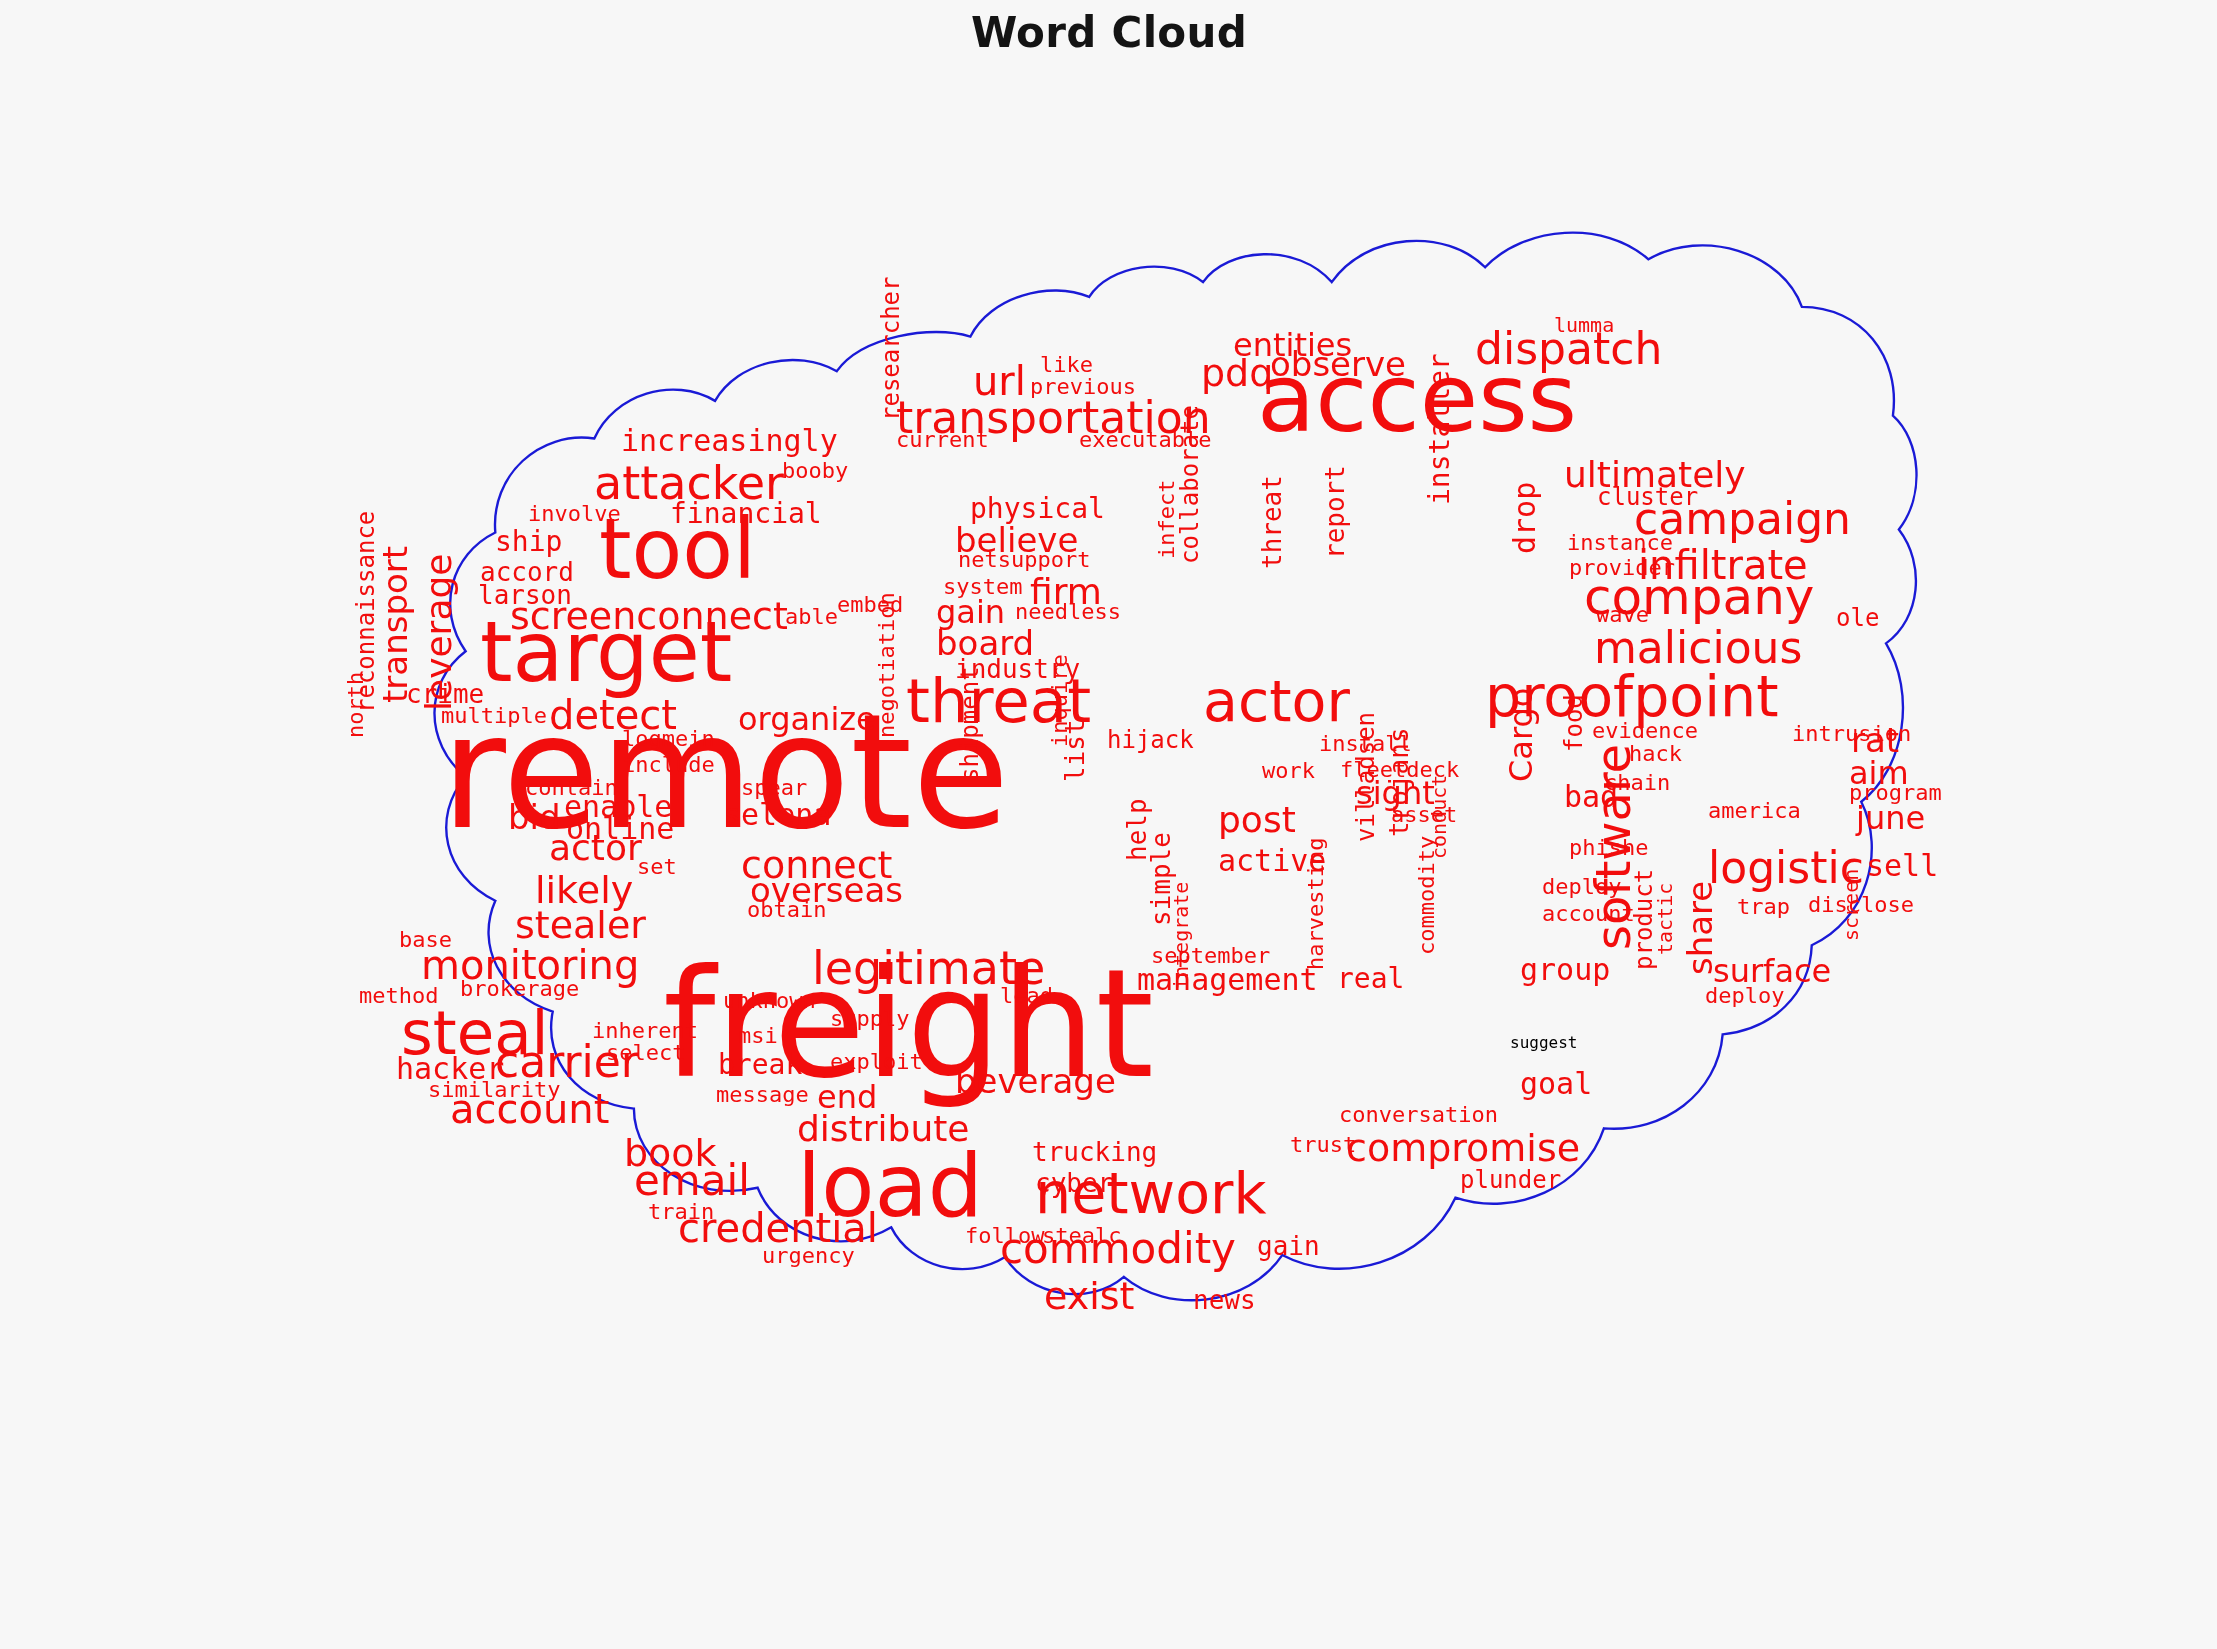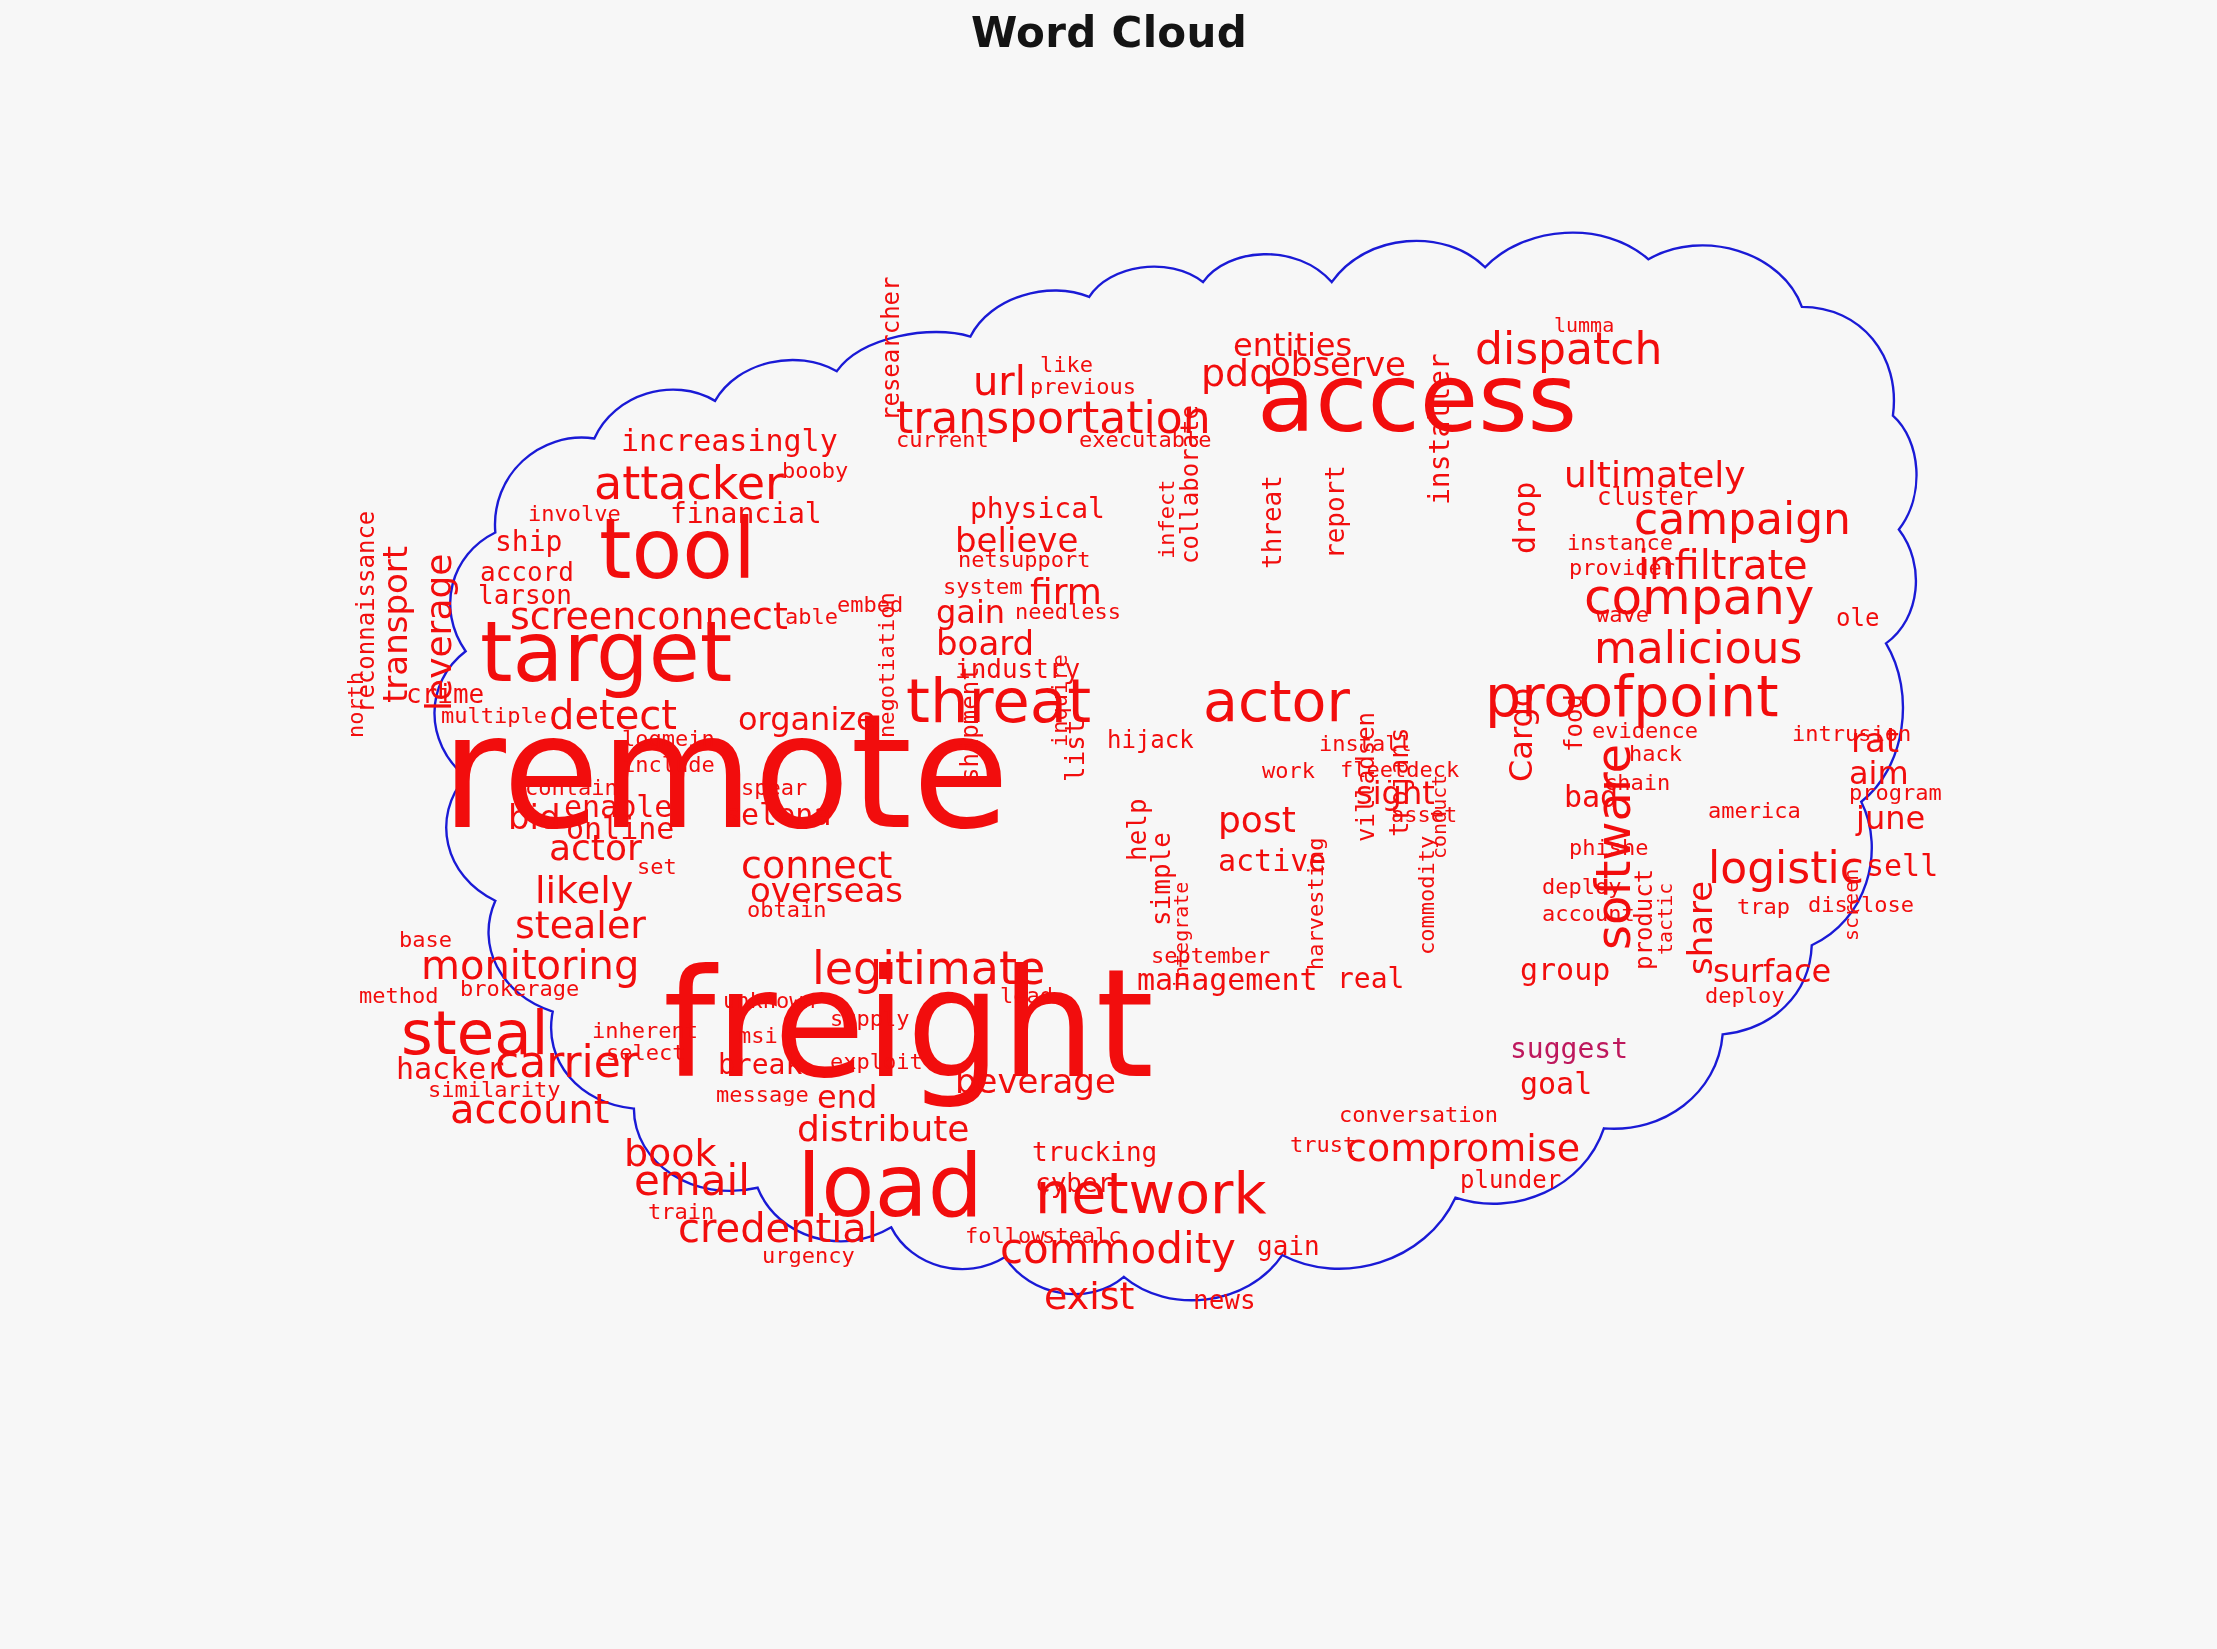--- a/index.html
+++ b/index.html
@@ -207,21 +207,21 @@
       <div class="w mono" style="font-size: 22px; color: rgb(242, 13, 13); left: 1262px; top: 760px;">work</div>
       <div class="w mono" style="font-size: 22px; color: rgb(242, 13, 13); left: 1592px; top: 720px;">evidence</div>
       <div class="w mono" style="font-size: 22px; color: rgb(242, 13, 13); left: 1629px; top: 743px;">hack</div>
       <div class="w mono" style="font-size: 22px; color: rgb(242, 13, 13); left: 1604px; top: 772px;">chain</div>
       <div class="w mono" style="font-size: 22px; color: rgb(242, 13, 13); left: 1708px; top: 800px;">america</div>
       <div class="w mono" style="font-size: 22px; color: rgb(242, 13, 13); left: 1849px; top: 782px;">program</div>
       <div class="w mono" style="font-size: 22px; color: rgb(242, 13, 13); left: 1792px; top: 723px;">intrusion</div>
       <div class="w mono" style="font-size: 22px; color: rgb(242, 13, 13); left: 1737px; top: 896px;">trap</div>
       <div class="w mono" style="font-size: 22px; color: rgb(242, 13, 13); left: 1808px; top: 894px;">disclose</div>
       <div class="w mono" style="font-size: 22px; color: rgb(242, 13, 13); left: 1705px; top: 985px;">deploy</div>
-      <div class="w mono" style="font-size: 28px; color: #be185d; left: 1510px; top: 1035px;">suggest</div>
+      <div class="w mono" style="font-size: 16px; color: #000000; left: 1510px; top: 1035px;">suggest</div>
       <div class="w mono" style="font-size: 22px; color: rgb(242, 13, 13); left: 1569px; top: 837px;">phishe</div>
       <div class="w mono" style="font-size: 22px; color: rgb(242, 13, 13); left: 1542px; top: 876px;">deploy</div>
       <div class="w mono" style="font-size: 22px; color: rgb(242, 13, 13); left: 1542px; top: 903px;">account</div>
       <div class="w mono" style="font-size: 22px; color: rgb(242, 13, 13); left: 1596px; top: 604px;">wave</div>
       <div class="w mono" style="font-size: 22px; color: rgb(242, 13, 13); left: 1567px; top: 532px;">instance</div>
       <div class="w mono" style="font-size: 22px; color: rgb(242, 13, 13); left: 1569px; top: 557px;">provider</div>
       <div class="w mono" style="font-size: 24px; color: rgb(242, 13, 13); left: 1597px; top: 485px;">cluster</div>
       <div class="w mono" style="font-size: 20px; color: rgb(242, 13, 13); left: 1554px; top: 315px;">lumma</div>
       <div class="w mono" style="font-size: 22px; color: rgb(242, 13, 13); left: 1079px; top: 429px;">executable</div>
       <div class="w mono" style="font-size: 22px; color: rgb(242, 13, 13); left: 896px; top: 429px;">current</div>

